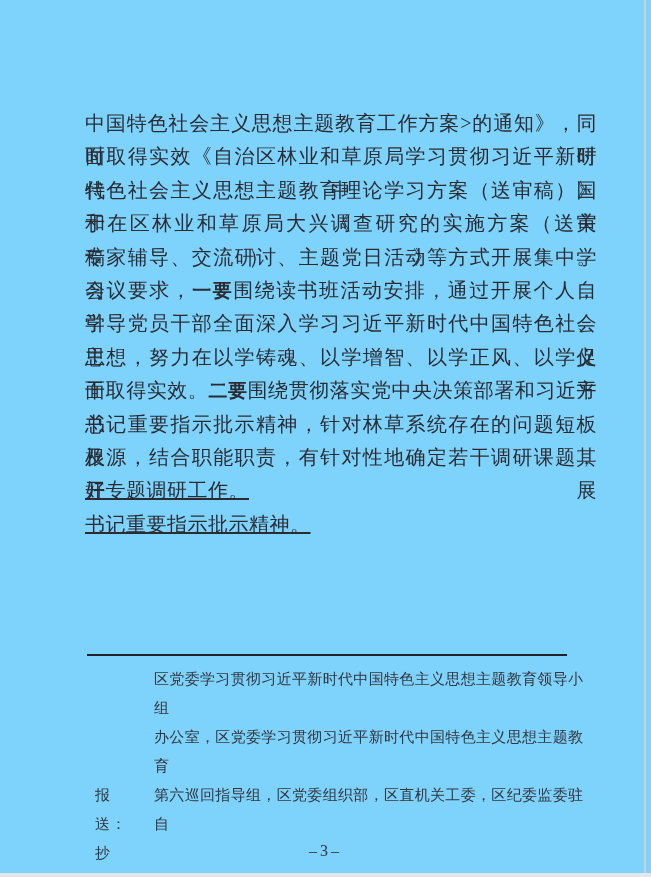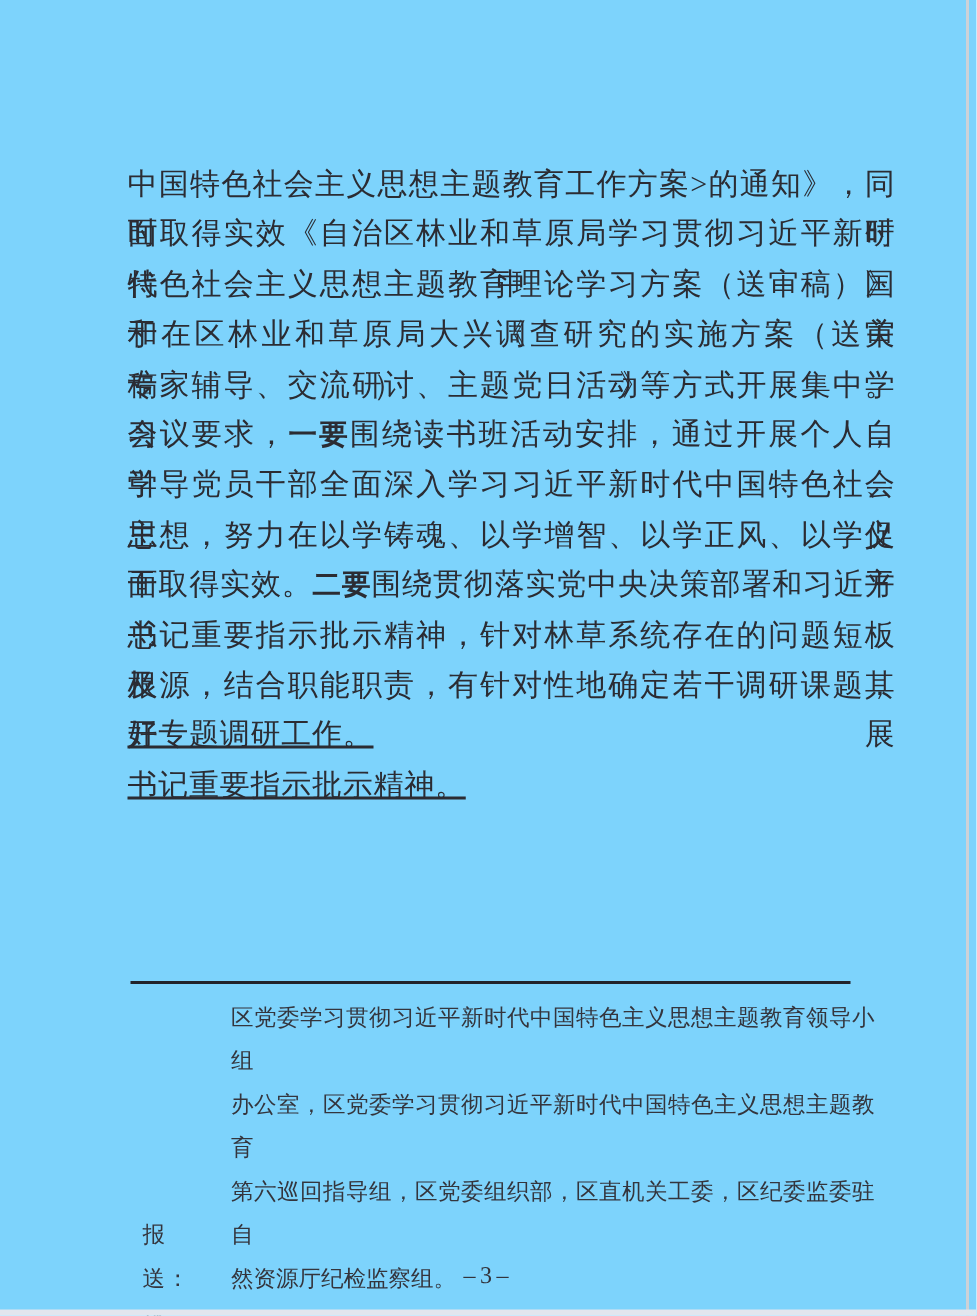--- a/index.html
+++ b/index.html
@@ -140,21 +140,20 @@
 
   <footer class="doc-footer">
     <div class="rule top"></div>
     <div class="footer-rows">
       <div class="footer-row">
         <span class="footer-label">报送：</span>
         <div class="footer-content" id="report-lines">
             <div class="fline"><span>区党委学习贯彻习近平新时代中国特色主义思想主题教育领导小组</span></div>
             <div class="fline"><span>办公室，区党委学习贯彻习近平新时代中国特色主义思想主题教育</span></div>
             <div class="fline"><span>第六巡回指导组，区党委组织部，区直机关工委，区纪委监委驻自</span></div>
-            <div class="fline short"><span>然资源厅纪检监察组。</span></div>
           </div>
       </div>
       <div class="footer-row">
         <span class="footer-label">抄送：</span>
       </div>
     </div>
     <div class="rule bottom"></div>
   </footer>
 
   <div class="page-number">–3–</div>

